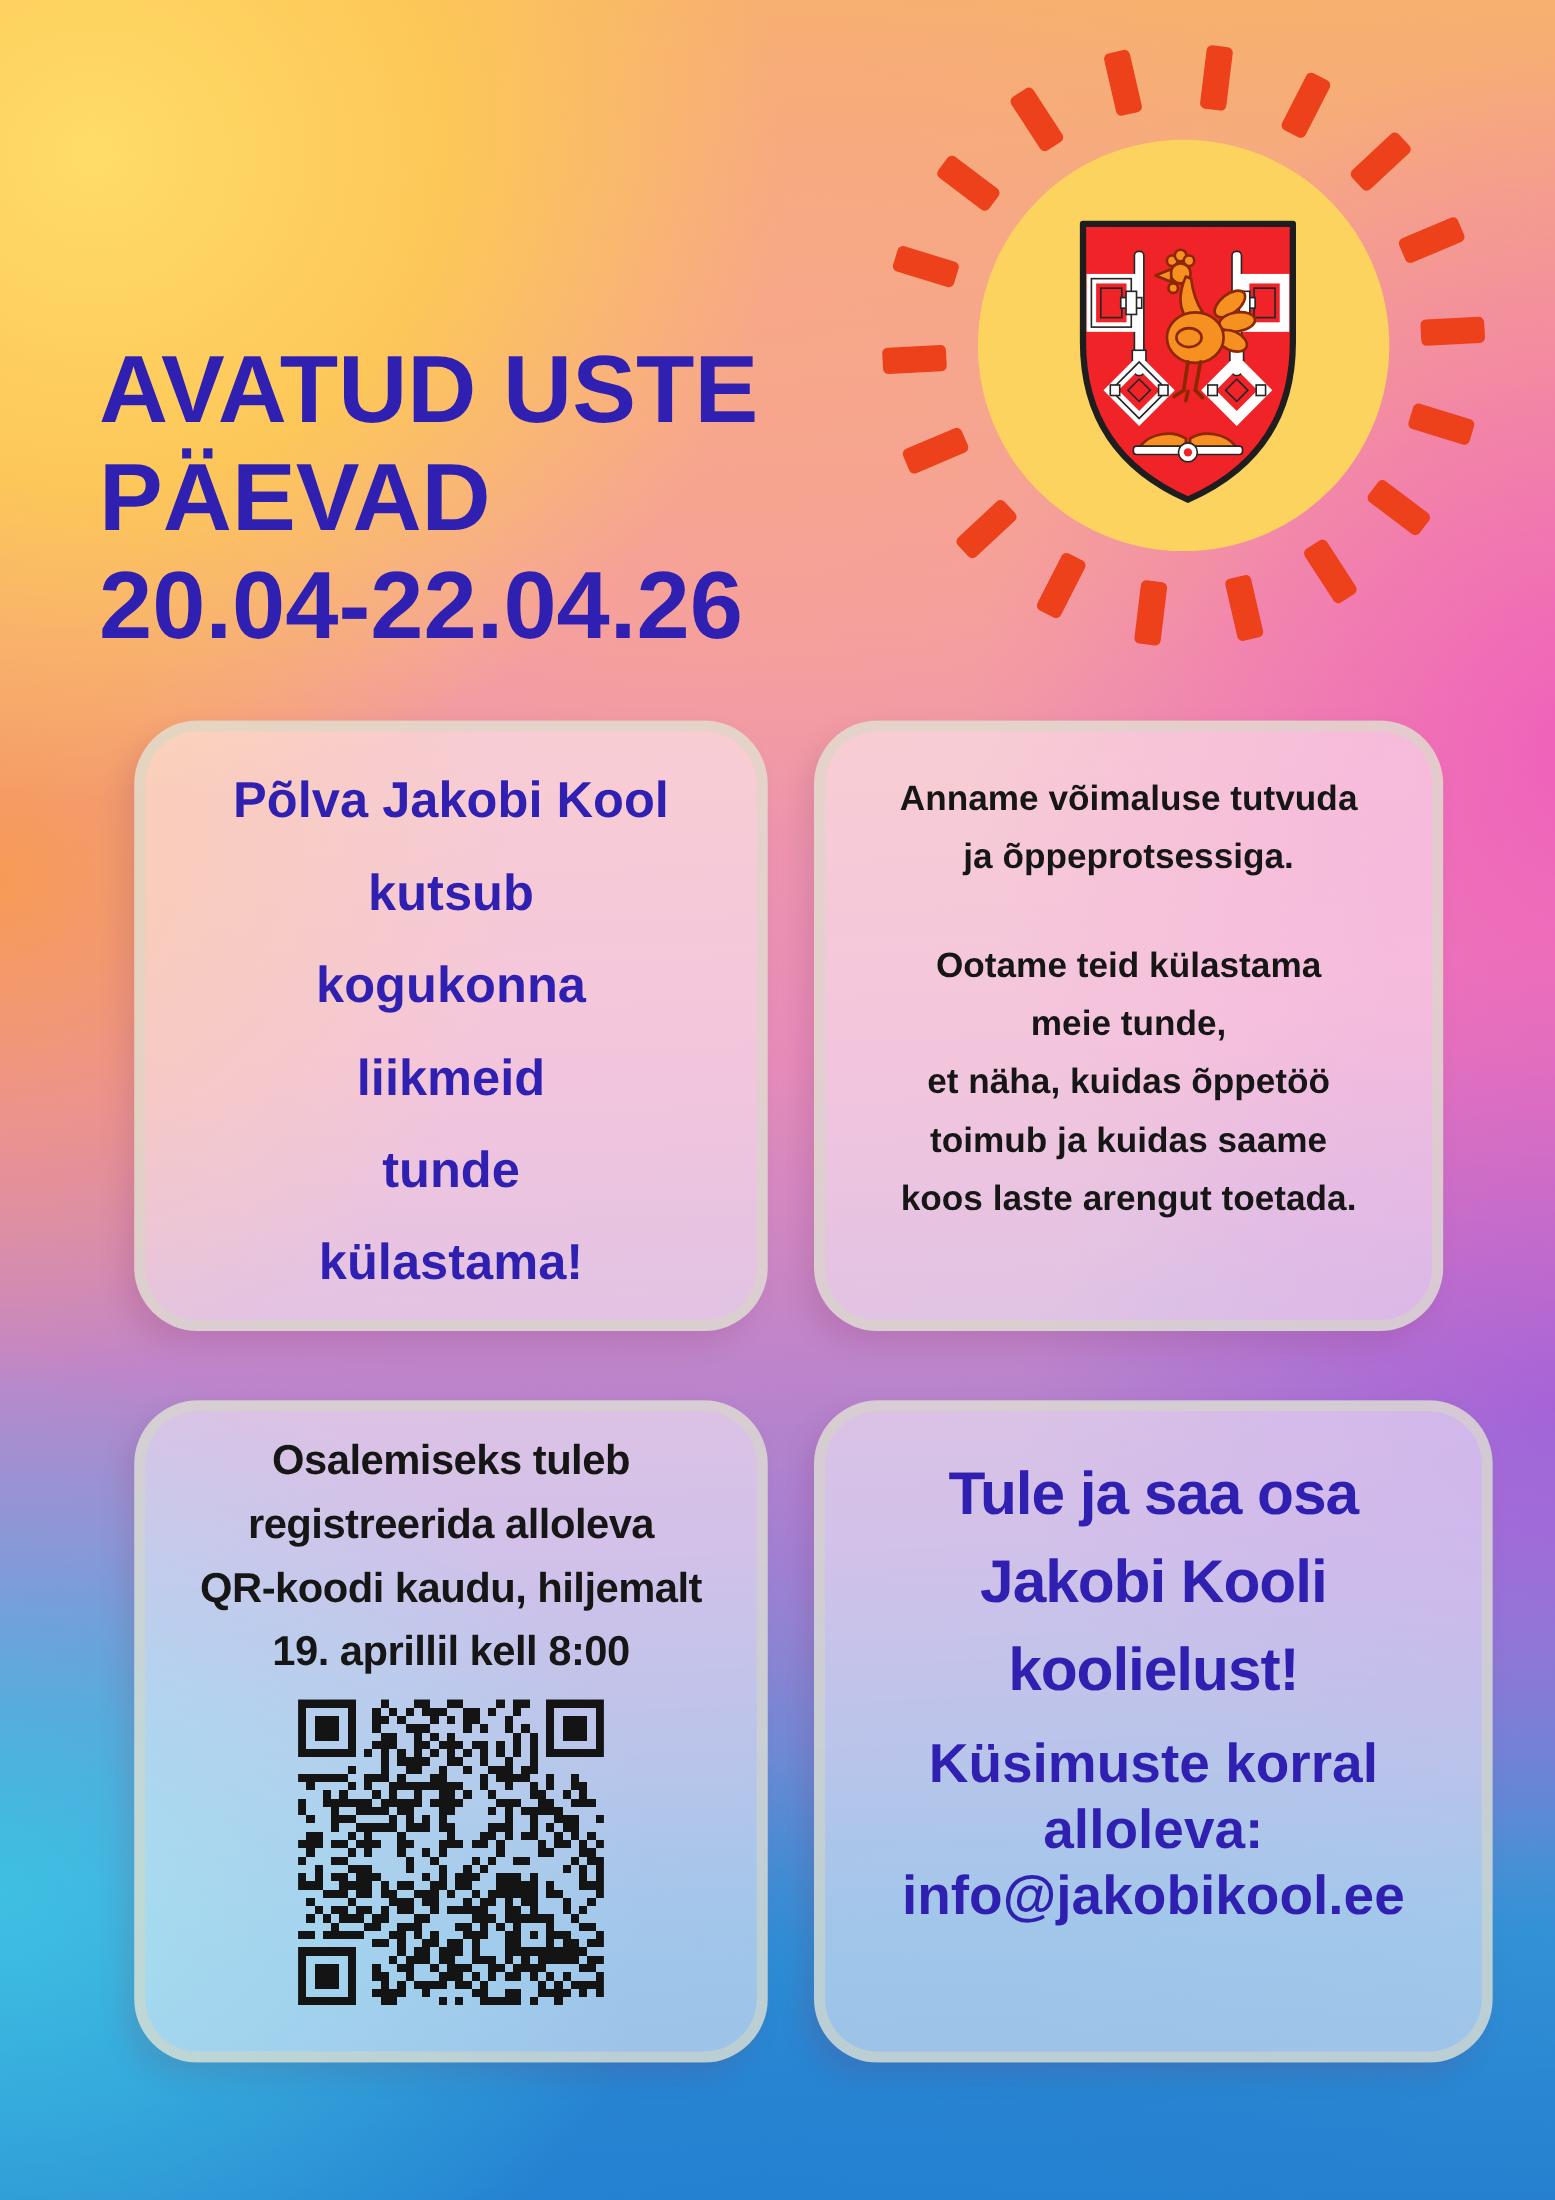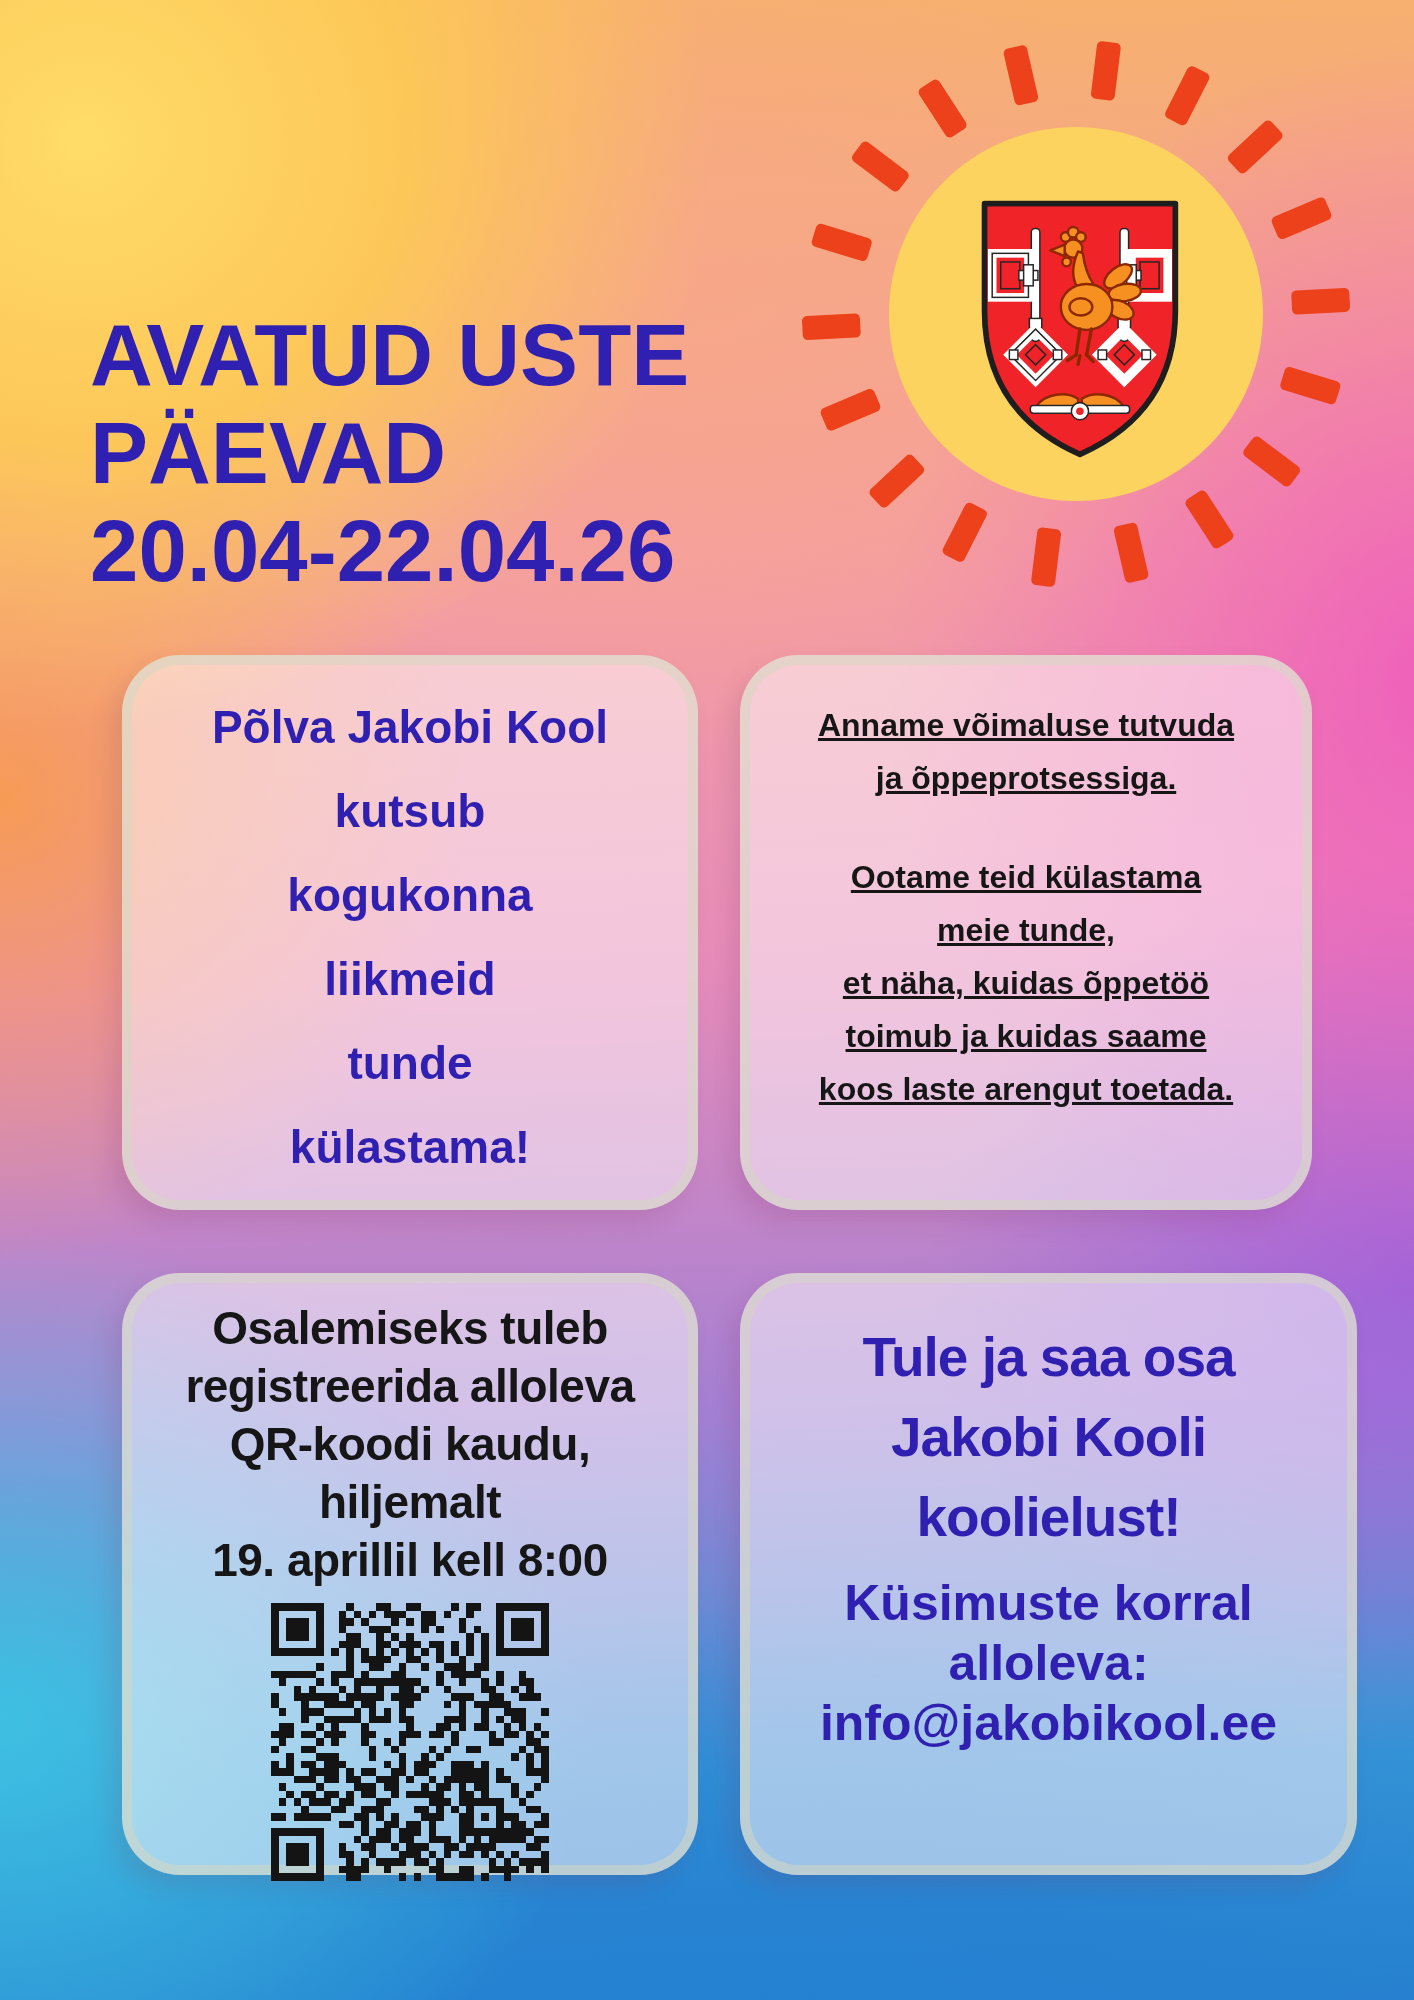--- a/index.html
+++ b/index.html
@@ -26,23 +26,23 @@
         background:rgba(255,255,255,.50);
         box-shadow:-10px 12px 22px rgba(110,45,80,.16);}
   .card-invite{left:122px;top:655px;width:556px;height:535px;}
   .card-about{left:740px;top:655px;width:552px;height:535px;}
   .card-reg{left:122px;top:1273px;width:556px;height:582px;}
   .card-cta{left:740px;top:1273px;width:552px;height:582px;padding-left:45px;}
   .card .inner{position:absolute;left:0;top:0;right:0;bottom:0;text-align:center;}
   .blue{color:var(--title-blue,#2B1DA8);}
   .black{color:var(--body-black,#141414);}
   .invite-text{padding-top:20px;font-weight:700;font-size:46px;line-height:84px;}
-  .about-text{padding:34px 16px 0;font-weight:700;font-size:32px;line-height:53px;text-decoration:underline;}
+  .about-text{padding:34px 16px 0;font-weight:700;font-size:32px;line-height:53px;}
   .about-p2{margin-top:46px;}
-  .reg-text{padding:16px 8px 0;font-weight:700;font-size:46px;line-height:58px;letter-spacing:-.5px;}
+  .reg-text{padding:16px 8px 0;font-weight:700;font-size:38px;line-height:58px;letter-spacing:-.5px;}
   .qr-box{margin:14px auto 0;width:278px;height:278px;}
   .cta-head{padding:34px 10px 0;font-weight:700;font-size:55px;line-height:80px;letter-spacing:-1px;}
   .cta-contact{margin-top:16px;font-weight:700;font-size:50px;line-height:60px;}
 </style>
 </head>
 <body>
 
 <div class="poster">
 
   <div class="sun-wrap">

